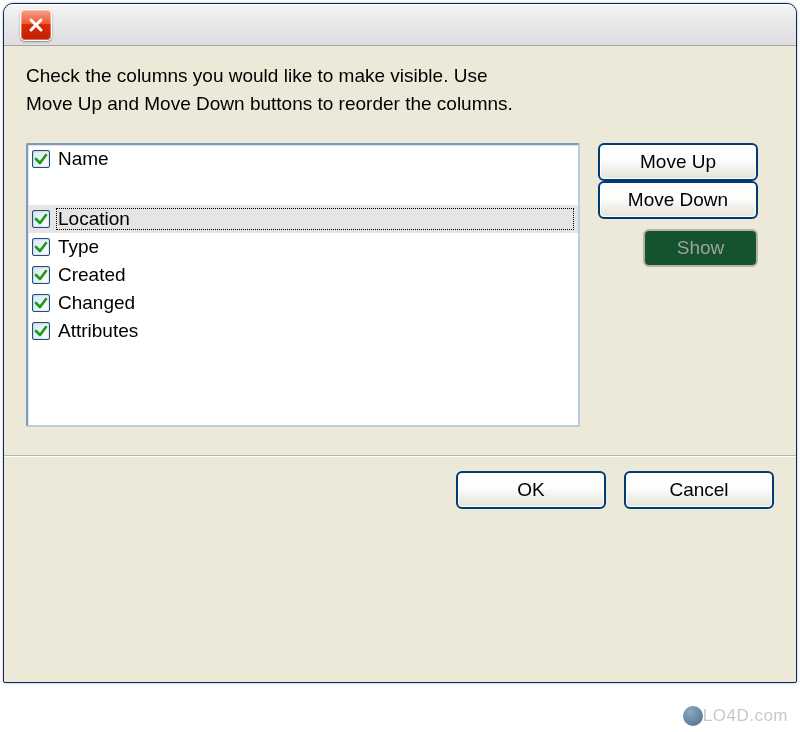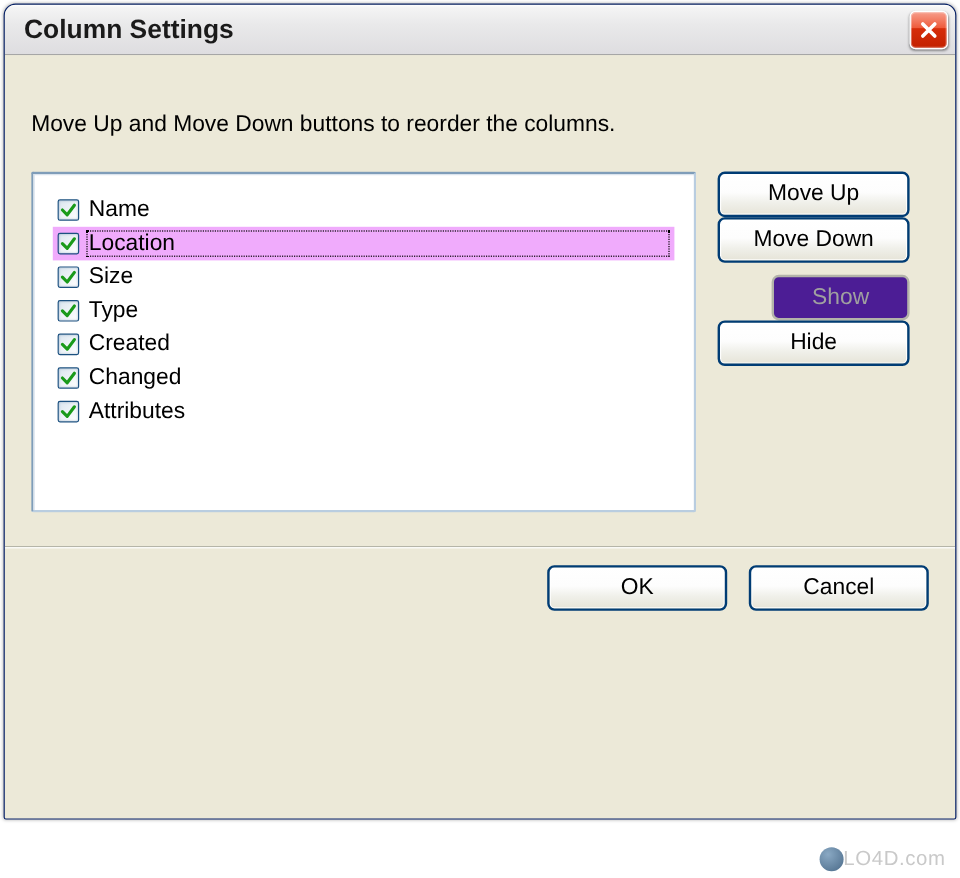--- a/index.html
+++ b/index.html
@@ -70,33 +70,34 @@
   .listbox {
     width: 554px;
     height: 284px;
     background: #fff;
     border: 2px solid #7f9db9;
     border-right-color:#b9cde0;
     border-bottom-color:#b9cde0;
     border-radius: 2px;
     box-shadow: inset 1px 1px 0 #dbe4ee;
     overflow: auto;
-    padding: 16px;
+    padding: 0;
   }
   .list-item {
     display: flex;
     align-items: center;
     height: 28px;
     padding: 0 4px;
     gap: 6px;
     user-select: none;
     cursor: default;
   }
   .list-item.selected {
-    background: #f0abfc;
+    background: #e5e5e5;
+    margin-top: 32px;
   }
   .list-item.selected .item-label {
     outline: 1px dotted #000;
     outline-offset: -1px;
     flex:1;
   }
   .chk {
     width: 18px;
     height: 18px;
     border: 1px solid #1c5180;
@@ -120,21 +121,21 @@
     background: linear-gradient(to bottom,#ffffff 0%,#fdfdfd 45%,#f0f0ea 70%,#e6e4d8 100%);
     font-size: 19px;
     color:#000;
     display:flex;align-items:center;justify-content:center;
     cursor:pointer;
     box-shadow: inset 0 0 0 1px rgba(255,255,255,.9);
   }
   .btn.disabled {
     color:#a0a0a0;
     border-color:#b3b3a9;
-    background:#4c1d95;
+    background:#14532d;
     cursor:default;
     box-shadow:none;
     margin-left:45px;
   }
   .btn-col .spacer { height: 10px; }
   .width-row {
     display:flex;
     align-items:center;
     gap:12px;
     margin-top: 40px;
@@ -201,59 +202,50 @@
     width:20px;height:20px;border-radius:50%;
     background: radial-gradient(circle at 35% 30%,#8aa9c4,#4a6a88);
     display:inline-block;
   }
 </style>
 </head>
 <body>
 
 <div class="window">
   <div class="titlebar">
-    <div class="titlebar-title">Column Settings</div>
     <div class="close-btn">
       <svg width="16" height="16" viewBox="0 0 16 16">
         <path d="M3 3 L13 13 M13 3 L3 13" stroke="#fff" stroke-width="3" stroke-linecap="round"></path>
       </svg>
     </div>
   </div>
 
   <div class="client">
     <div class="instructions">
-      <br>
+      <span>Check the columns you would like to make visible. Use</span><br>
       <span>Move Up and Move Down buttons to reorder the columns.</span>
     </div>
 
     <div class="mid-row">
       <div class="listbox" id="column-list">
           <div class="list-item">
             <div class="chk">
               <svg width="14" height="14" viewBox="0 0 14 14">
                 <path d="M2 7 L6 11 L12 3" stroke="#1a9a1a" stroke-width="2.6" fill="none" stroke-linecap="round" stroke-linejoin="round"></path>
               </svg>
             </div>
             <span class="item-label">Name</span>
           </div>
           <div class="list-item selected">
             <div class="chk">
               <svg width="14" height="14" viewBox="0 0 14 14">
                 <path d="M2 7 L6 11 L12 3" stroke="#1a9a1a" stroke-width="2.6" fill="none" stroke-linecap="round" stroke-linejoin="round"></path>
               </svg>
             </div>
             <span class="item-label">Location</span>
-          </div>
-          <div class="list-item">
-            <div class="chk">
-              <svg width="14" height="14" viewBox="0 0 14 14">
-                <path d="M2 7 L6 11 L12 3" stroke="#1a9a1a" stroke-width="2.6" fill="none" stroke-linecap="round" stroke-linejoin="round"></path>
-              </svg>
-            </div>
-            <span class="item-label">Size</span>
           </div>
           <div class="list-item">
             <div class="chk">
               <svg width="14" height="14" viewBox="0 0 14 14">
                 <path d="M2 7 L6 11 L12 3" stroke="#1a9a1a" stroke-width="2.6" fill="none" stroke-linecap="round" stroke-linejoin="round"></path>
               </svg>
             </div>
             <span class="item-label">Type</span>
           </div>
           <div class="list-item">
@@ -279,21 +271,20 @@
               </svg>
             </div>
             <span class="item-label">Attributes</span>
           </div>
         </div>
       <div class="btn-col">
         <div class="btn">Move Up</div>
         <div class="btn">Move Down</div>
         <div class="spacer"></div>
         <div class="btn disabled">Show</div>
-        <div class="btn">Hide</div>
       </div>
     </div>
 
 
     <hr class="divider">
   </div>
 
   <div class="footer">
     <div class="btn">OK</div>
     <div class="btn">Cancel</div>

